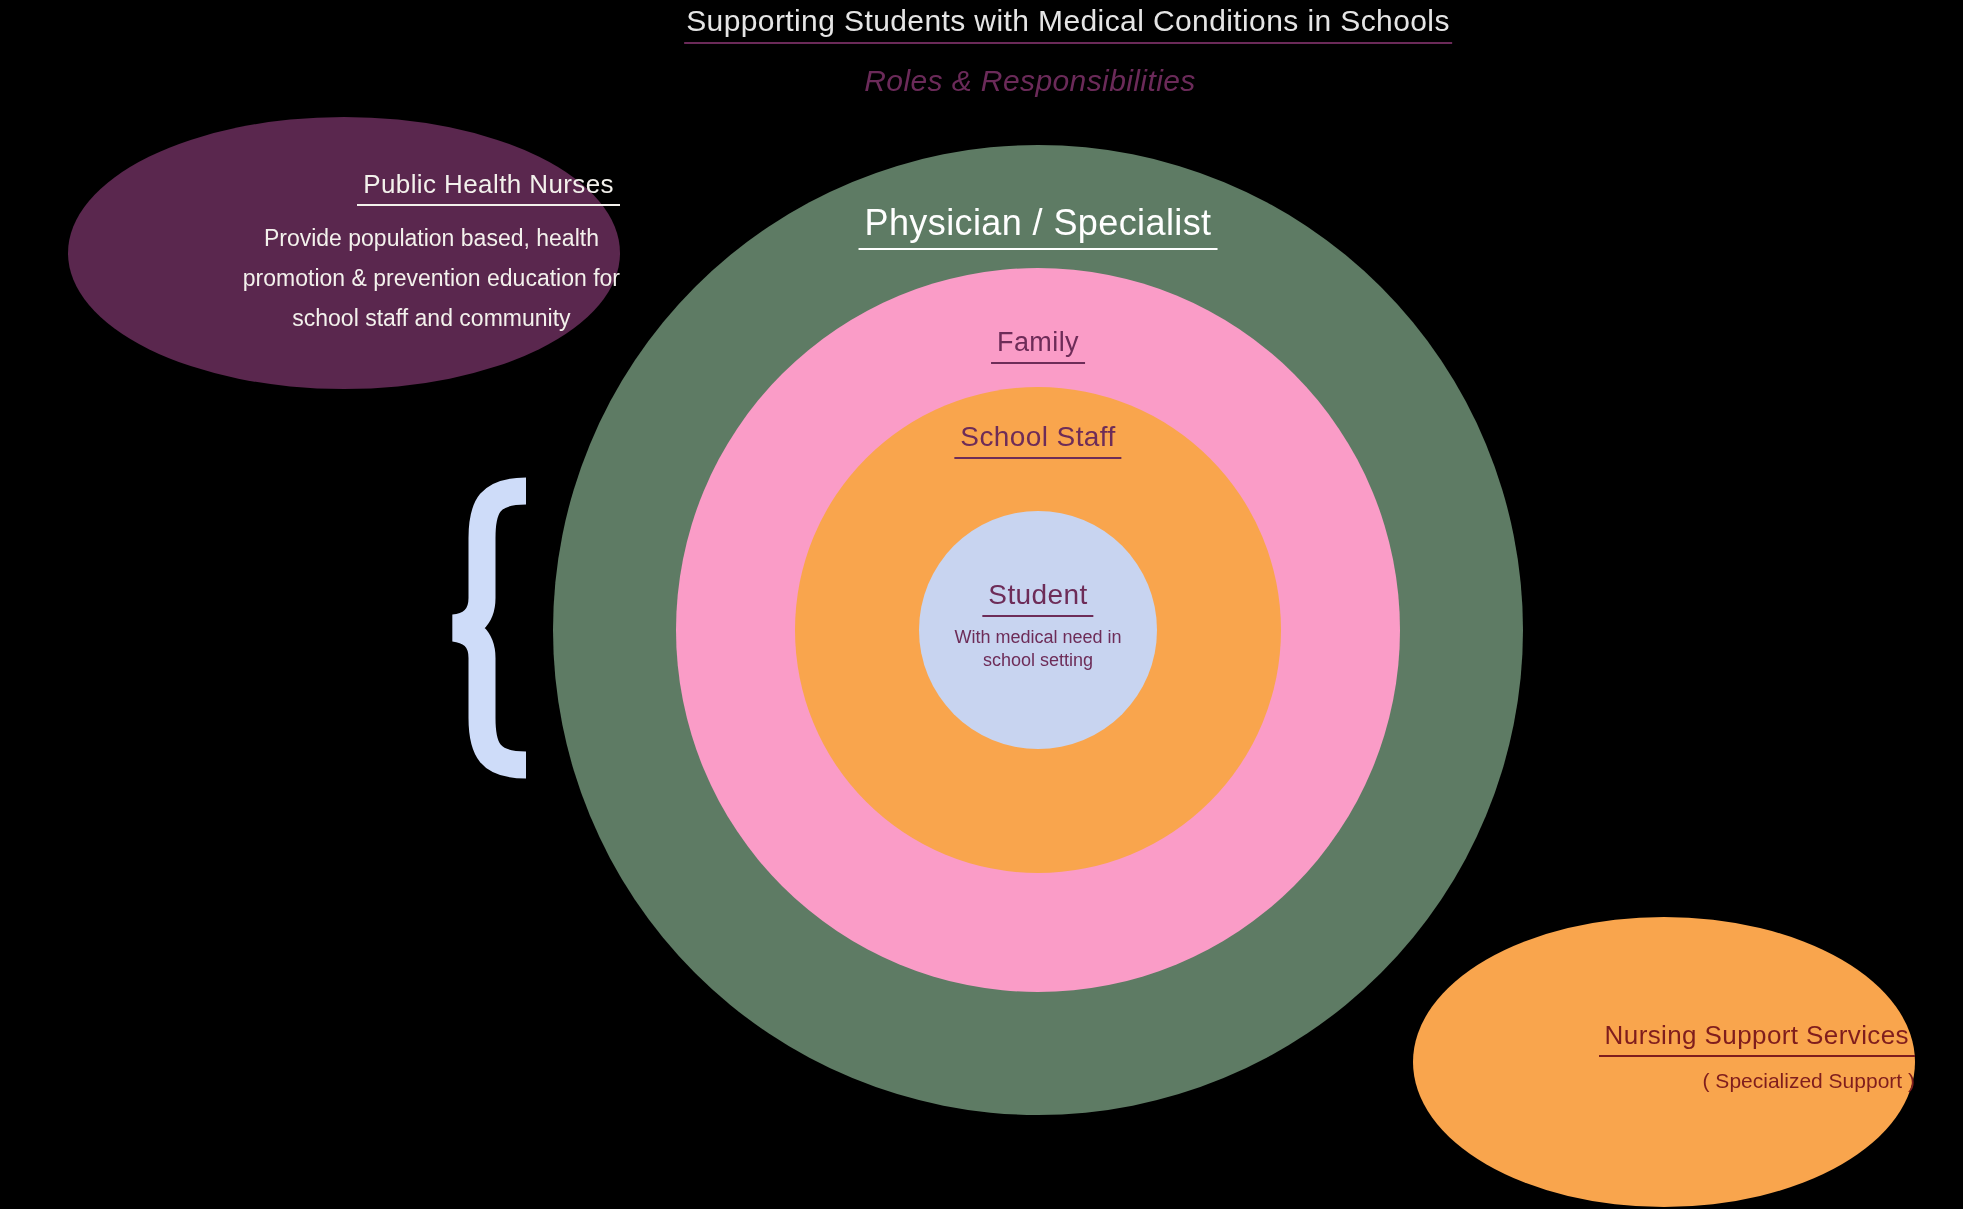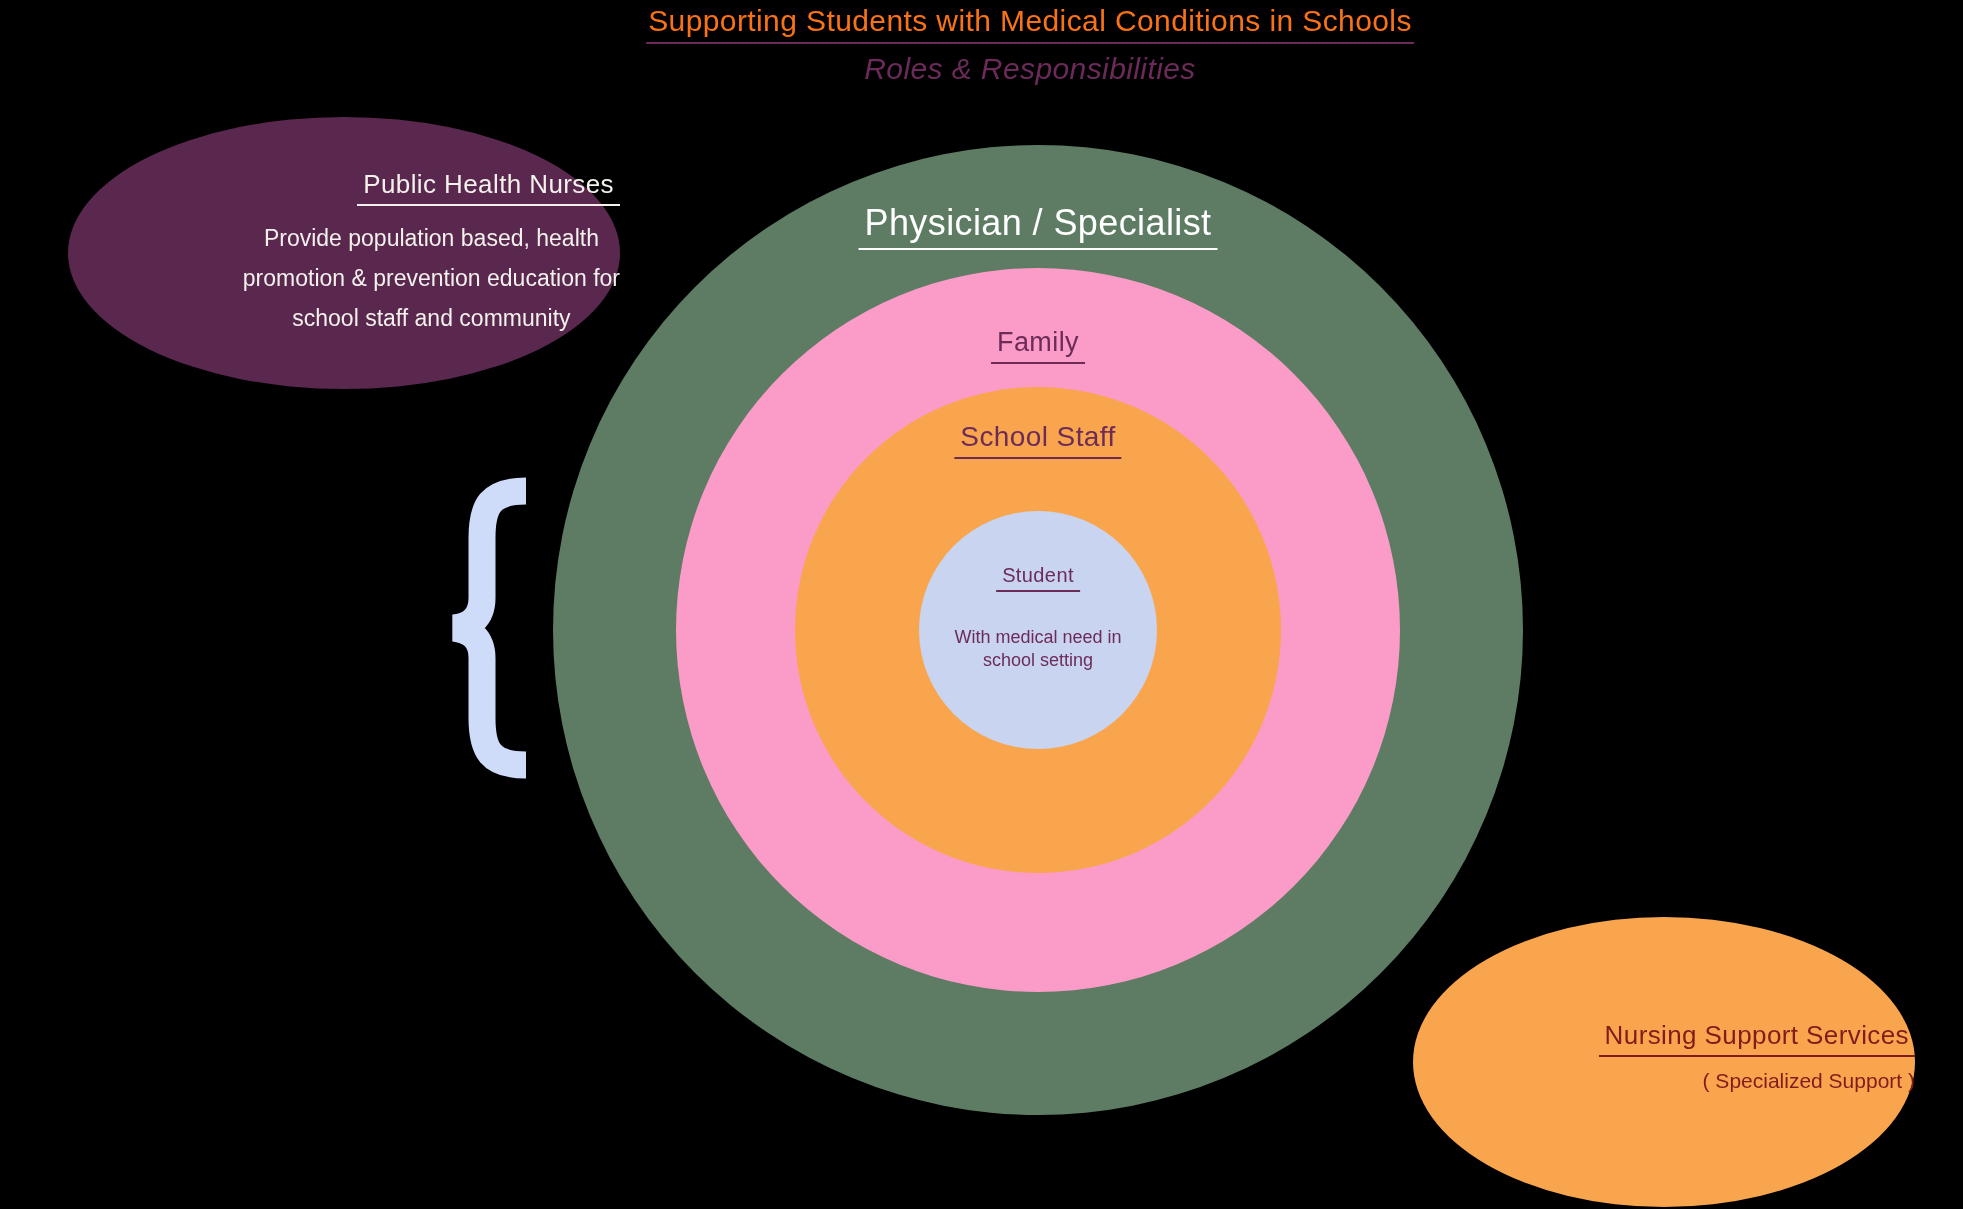--- a/index.html
+++ b/index.html
@@ -12,38 +12,38 @@
     background: #000;
     overflow: hidden;
   }
   .circle { position: absolute; border-radius: 50%; }
   .ring-green  { left: 553px; top: 145px; width: 970px; height: 970px; background: #5E7B64; }
   .ring-pink   { left: 676px; top: 268px; width: 724px; height: 724px; background: #FA9CC7; }
   .ring-orange { left: 795px; top: 387px; width: 486px; height: 486px; background: #F9A54D; }
   .ring-blue   { left: 919px; top: 511px; width: 238px; height: 238px; background: #C8D4F0; }
 
   .page-title {
-    position: absolute; left: 1030px; top: 4px; transform: translateX(-50%);
-    color: #f97316; font-size: 30px; letter-spacing: 0.4px; white-space: nowrap;
+    position: absolute; left: 1068px; top: 4px; transform: translateX(-50%);
+    color: #e5e5e5; font-size: 30px; letter-spacing: 0.4px; white-space: nowrap;
     border-bottom: 2px solid #6B2A59; padding: 0 2px 4px 2px;
   }
   .page-subtitle {
-    position: absolute; left: 1030px; top: 52px; transform: translateX(-50%);
+    position: absolute; left: 1030px; top: 64px; transform: translateX(-50%);
     color: #6B2A59; font-size: 30px; font-style: italic; letter-spacing: 0.4px; white-space: nowrap;
   }
 
   .ring-label {
     position: absolute; left: 1038px; transform: translateX(-50%);
     white-space: nowrap; letter-spacing: 0.4px;
     border-bottom: 2px solid currentColor; padding: 0 6px 4px 6px;
   }
   .label-physician { top: 202px; color: #ffffff; font-size: 36px; }
   .label-family    { top: 327px; color: #6D2C58; font-size: 27px; }
   .label-school    { top: 421px; color: #6D2C58; font-size: 28px; }
-  .label-student   { top: 564px; color: #6D2C58; font-size: 20px; line-height: 1.1; }
+  .label-student   { top: 580px; color: #6D2C58; font-size: 28px; line-height: 1.1; }
 
   .ring-sublabel {
     position: absolute; left: 1038px; transform: translateX(-50%);
     color: #6D2C58; text-align: center; white-space: pre-line;
   }
   .sub-school  { top: 460px; font-size: 18px; line-height: 24px; }
   .sub-student { top: 626px; font-size: 18px; line-height: 23px; }
 
   .callout {
     position: absolute; border-radius: 50%;

